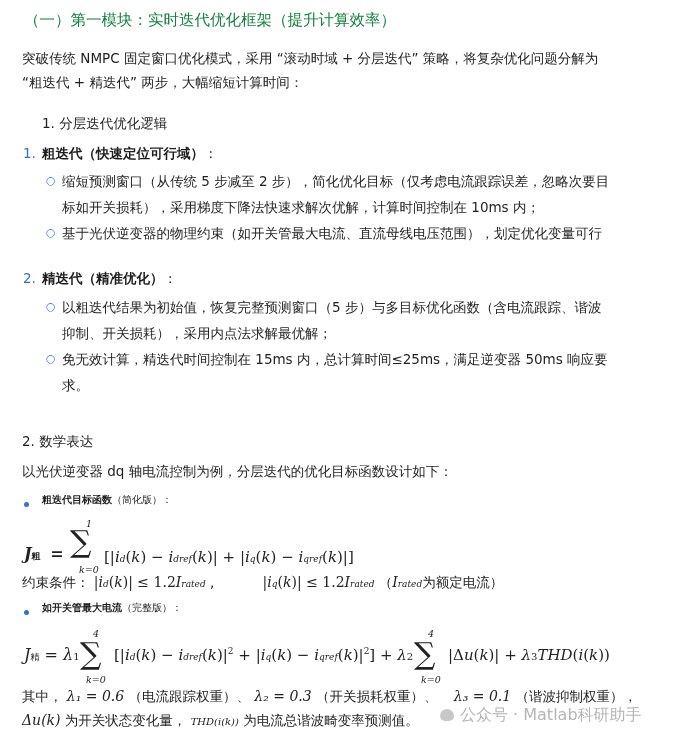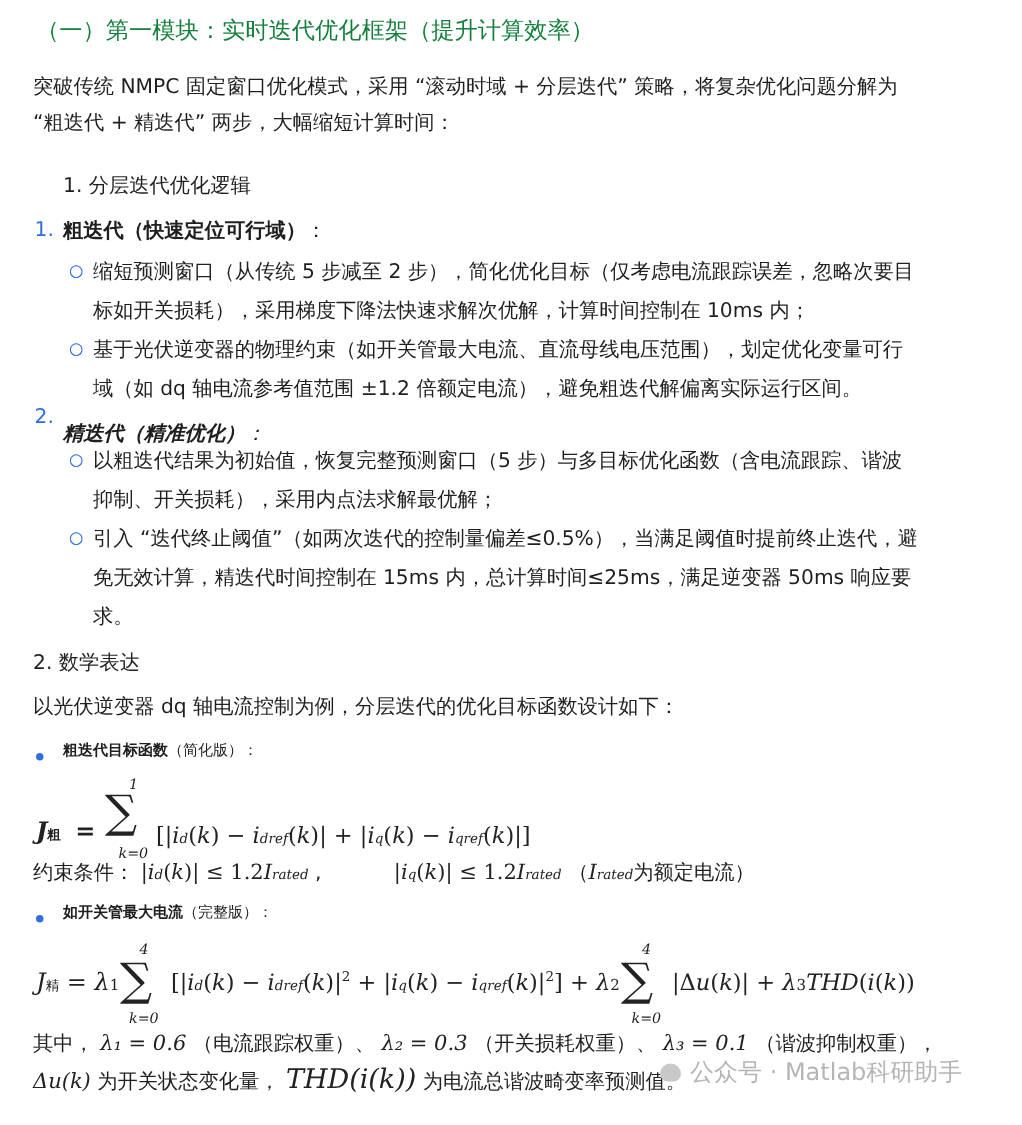--- a/index.html
+++ b/index.html
@@ -45,35 +45,33 @@
     <span>粗迭代（快速定位可行域）</span><span class="normal">：</span>
   </div>
   <div class="circ" style="top:174px;">○</div>
   <div class="li" style="top:168px;">
     <div>缩短预测窗口（从传统 5 步减至 2 步），简化优化目标（仅考虑电流跟踪误差，忽略次要目</div>
     <div>标如开关损耗），采用梯度下降法快速求解次优解，计算时间控制在 10ms 内；</div>
   </div>
   <div class="circ" style="top:226px;">○</div>
   <div class="li" style="top:220px;">
     <div>基于光伏逆变器的物理约束（如开关管最大电流、直流母线电压范围），划定优化变量可行</div>
-    <div>域（如 dq 轴电流参考值范围 ±1.2 倍额定电流），避免粗迭代解偏离实际运行区间。</div>
   </div>
 
   <div class="ol-num" style="top:270px;">2.</div>
-  <div class="ol-title" style="top:280px;font-style:italic;">
+  <div class="ol-title" style="top:270px;">
     <span>精迭代（精准优化）</span><span class="normal">：</span>
   </div>
   <div class="circ" style="top:300px;">○</div>
   <div class="li" style="top:294px;">
     <div>以粗迭代结果为初始值，恢复完整预测窗口（5 步）与多目标优化函数（含电流跟踪、谐波</div>
     <div>抑制、开关损耗），采用内点法求解最优解；</div>
   </div>
   <div class="circ" style="top:352px;">○</div>
   <div class="li" style="top:346px;">
-    <div>引入 “迭代终止阈值”（如两次迭代的控制量偏差≤0.5%），当满足阈值时提前终止迭代，避</div>
     <div>免无效计算，精迭代时间控制在 15ms 内，总计算时间≤25ms，满足逆变器 50ms 响应要</div>
     <div>求。</div>
   </div>
 
   <div class="sub" style="top:433px;">2. 数学表达</div>
   <div class="p" style="top:459px;">以光伏逆变器 dq 轴电流控制为例，分层迭代的优化目标函数设计如下：</div>
 
   <div class="dot" style="top:502px;"></div>
   <div class="bl-title" style="top:493px;">
     <b>粗迭代目标函数</b><span>（简化版）：</span>
@@ -122,26 +120,26 @@
     <span class="lim" style="left:62px; top:46px;">k=0</span>
     <span class="lim" style="left:397px; top:46px;">k=0</span>
   </div>
 
   <div class="p" style="top:684px; white-space:nowrap;">
     <span>其中，</span>
     <span class="mathbox math" style="position:static; font-size:14px;">λ₁ = 0.6</span>
     <span>（电流跟踪权重）、</span>
     <span class="mathbox math" style="position:static; font-size:14px;">λ₂ = 0.3</span>
     <span>（开关损耗权重）、</span>
-    <span class="mathbox math" style="position:static; font-size:14px;">λ₃ = 0.1</span>
+    <span class="mathbox math" style="position:static; font-size:14px;margin-left:12px;">λ₃ = 0.1</span>
     <span>（谐波抑制权重），</span>
   </div>
   <div class="p" style="top:708px; white-space:nowrap;">
     <span class="mathbox math" style="position:static; font-size:14px;">Δu(k)</span>
     <span>为开关状态变化量，</span>
-    <span class="mathbox math" style="position:static; font-size:18px;">THD(i(k))</span>
+    <span class="mathbox math" style="position:static; font-size:10px;">THD(i(k))</span>
     <span>为电流总谐波畸变率预测值。</span>
   </div>
 
   <div class="watermark">
     <span class="wm-icon"></span><span>公众号 · Matlab科研助手</span>
   </div>
 </div>
 
 </body></html>

